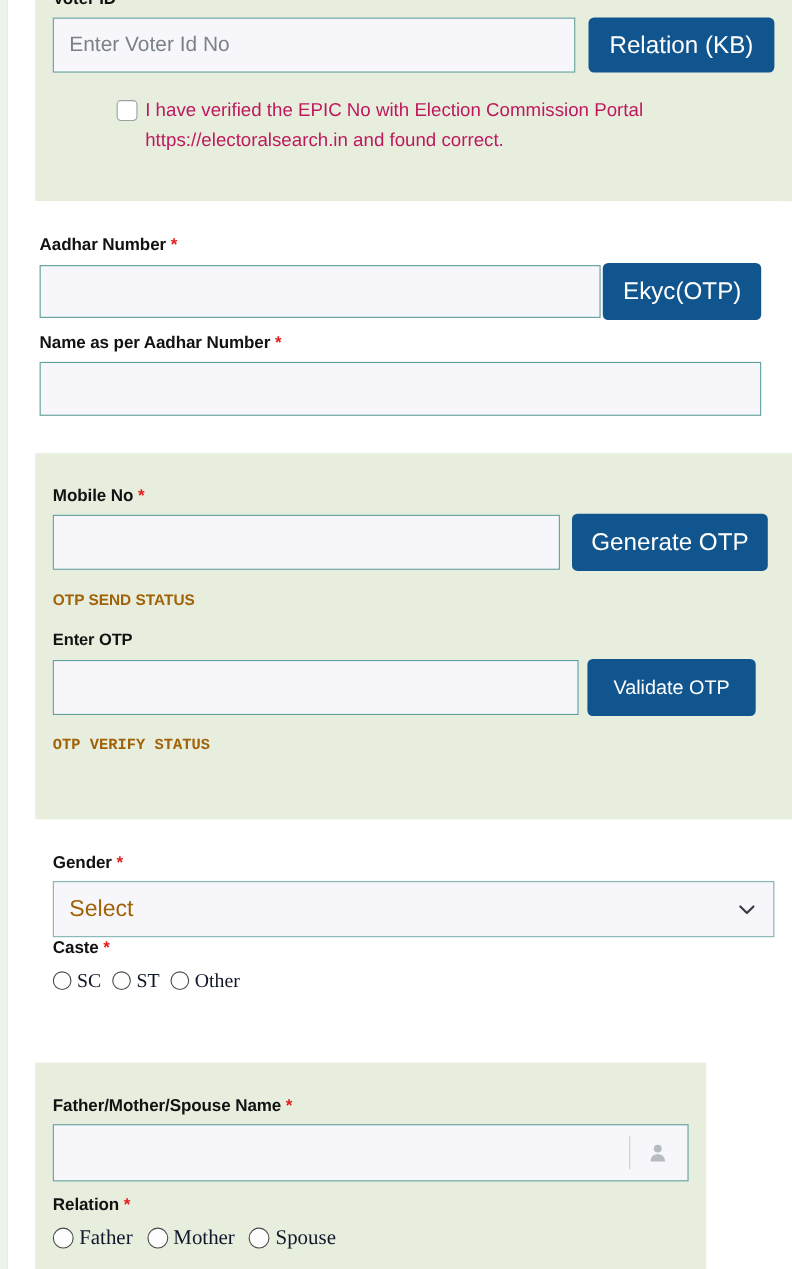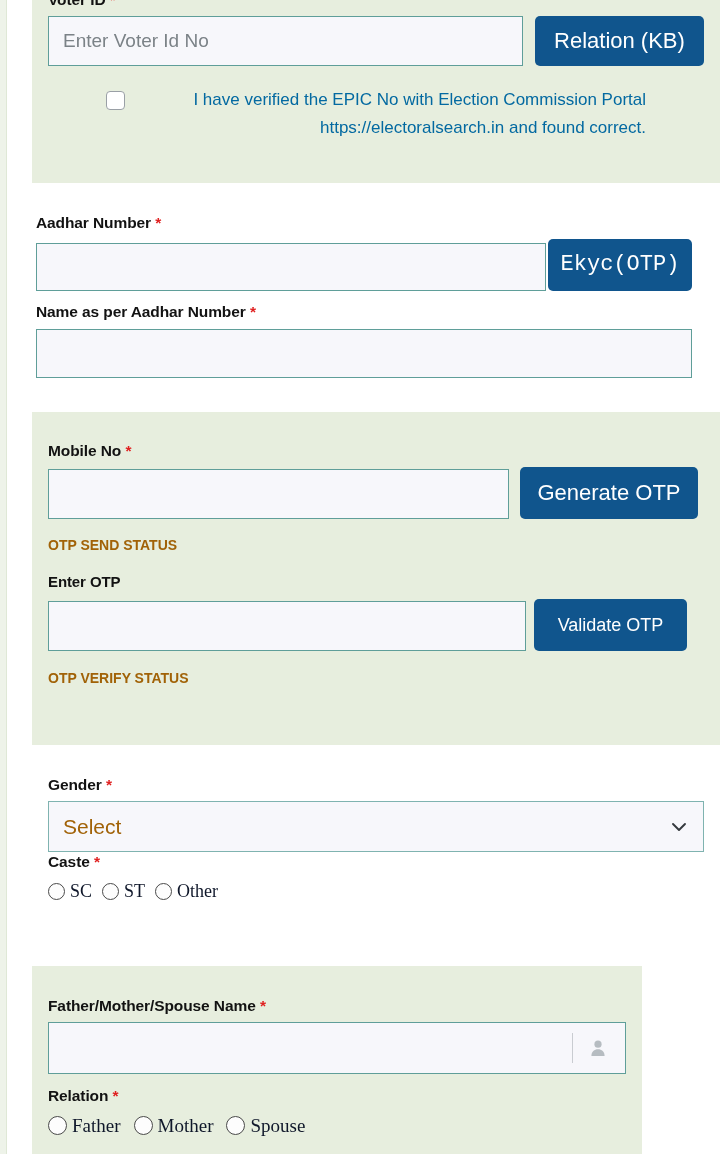--- a/index.html
+++ b/index.html
@@ -73,21 +73,21 @@
     font-size: 14px;
     font-weight: bold;
     color: #a16207;
     letter-spacing: 0px;
     margin: 0;
     display: block;
   }
 
   .row {
     display: flex;
-    align-items: flex-end;
+    align-items: center;
     gap: 0;
     border-radius: 20px;
   }
 
   .input {
     box-sizing: border-box;
     background: #f7f7fb;
     border: 1px solid #5f9e99;
     height: 50px;
     font-size: 19px;
@@ -141,23 +141,23 @@
     height: 19px;
     min-width: 19px;
     border: 1px solid #9aa0a6;
     border-radius: 4px;
     background: #ffffff;
     margin-top: 5px;
     cursor: pointer;
   }
   .checkbox-label {
     font-size: 17px;
-    color: #0369a1;
+    color: #be185d;
     line-height: 1.6;
-    text-align: right;
+    text-align: left;
     font-family: "Liberation Sans", sans-serif;
   }
 
   .select-box {
     box-sizing: border-box;
     position: relative;
     width: 100%;
     height: 50px;
     background: #f7f7fb;
     border: 1px solid #7fb3b0;
@@ -273,21 +273,21 @@
 
   <div class="blk section-white" style="left:4px; top:183px; width:688px; height:218px;">
     <div class="section-inner" style="padding:30px 16px 0 16px;">
       <div class="field">
         <span class="label">
           <span>Aadhar Number</span>
           <span class="req">*</span>
         </span>
         <div class="row">
           <div class="input" style="width:512px; height:48px;"></div>
-          <button class="btn" style="width:144px; margin-left:2px; height:52px; font-size:22px;font-family:Liberation Mono, monospace;">Ekyc(OTP)</button>
+          <button class="btn" style="width:144px; margin-left:2px; height:52px; font-size:22px;">Ekyc(OTP)</button>
         </div>
       </div>
 
       <div class="field" style="margin-top:11px;">
         <span class="label">
           <span>Name as per Aadhar Number</span>
           <span class="req">*</span>
         </span>
         <div class="input input-full" style="height:49px;"></div>
       </div>
@@ -310,21 +310,21 @@
       <div class="status-label" style="margin-top:18px;">OTP SEND STATUS</div>
 
       <div class="field" style="margin-top:20px;">
         <span class="label" style="font-size:15px;">Enter OTP</span>
         <div class="row">
           <div class="input" style="width:478px; height:50px;"></div>
           <button class="btn" style="width:153px; margin-left:8px; height:52px; font-size:18px;">Validate OTP</button>
         </div>
       </div>
 
-      <div class="status-label" style="margin-top:19px;">OTP VERIFY STATUS</div>
+      <div class="status-label" style="margin-top:19px;font-family:Liberation Mono, monospace;">OTP VERIFY STATUS</div>
     </div>
   </div>
 
   <div class="blk section-white" style="left:16px; top:745px; width:688px; height:221px;">
     <div class="section-inner" style="padding:30px 16px 0 16px;">
       <div class="field">
         <span class="label">
           <span>Gender</span>
           <span class="req">*</span>
         </span>

